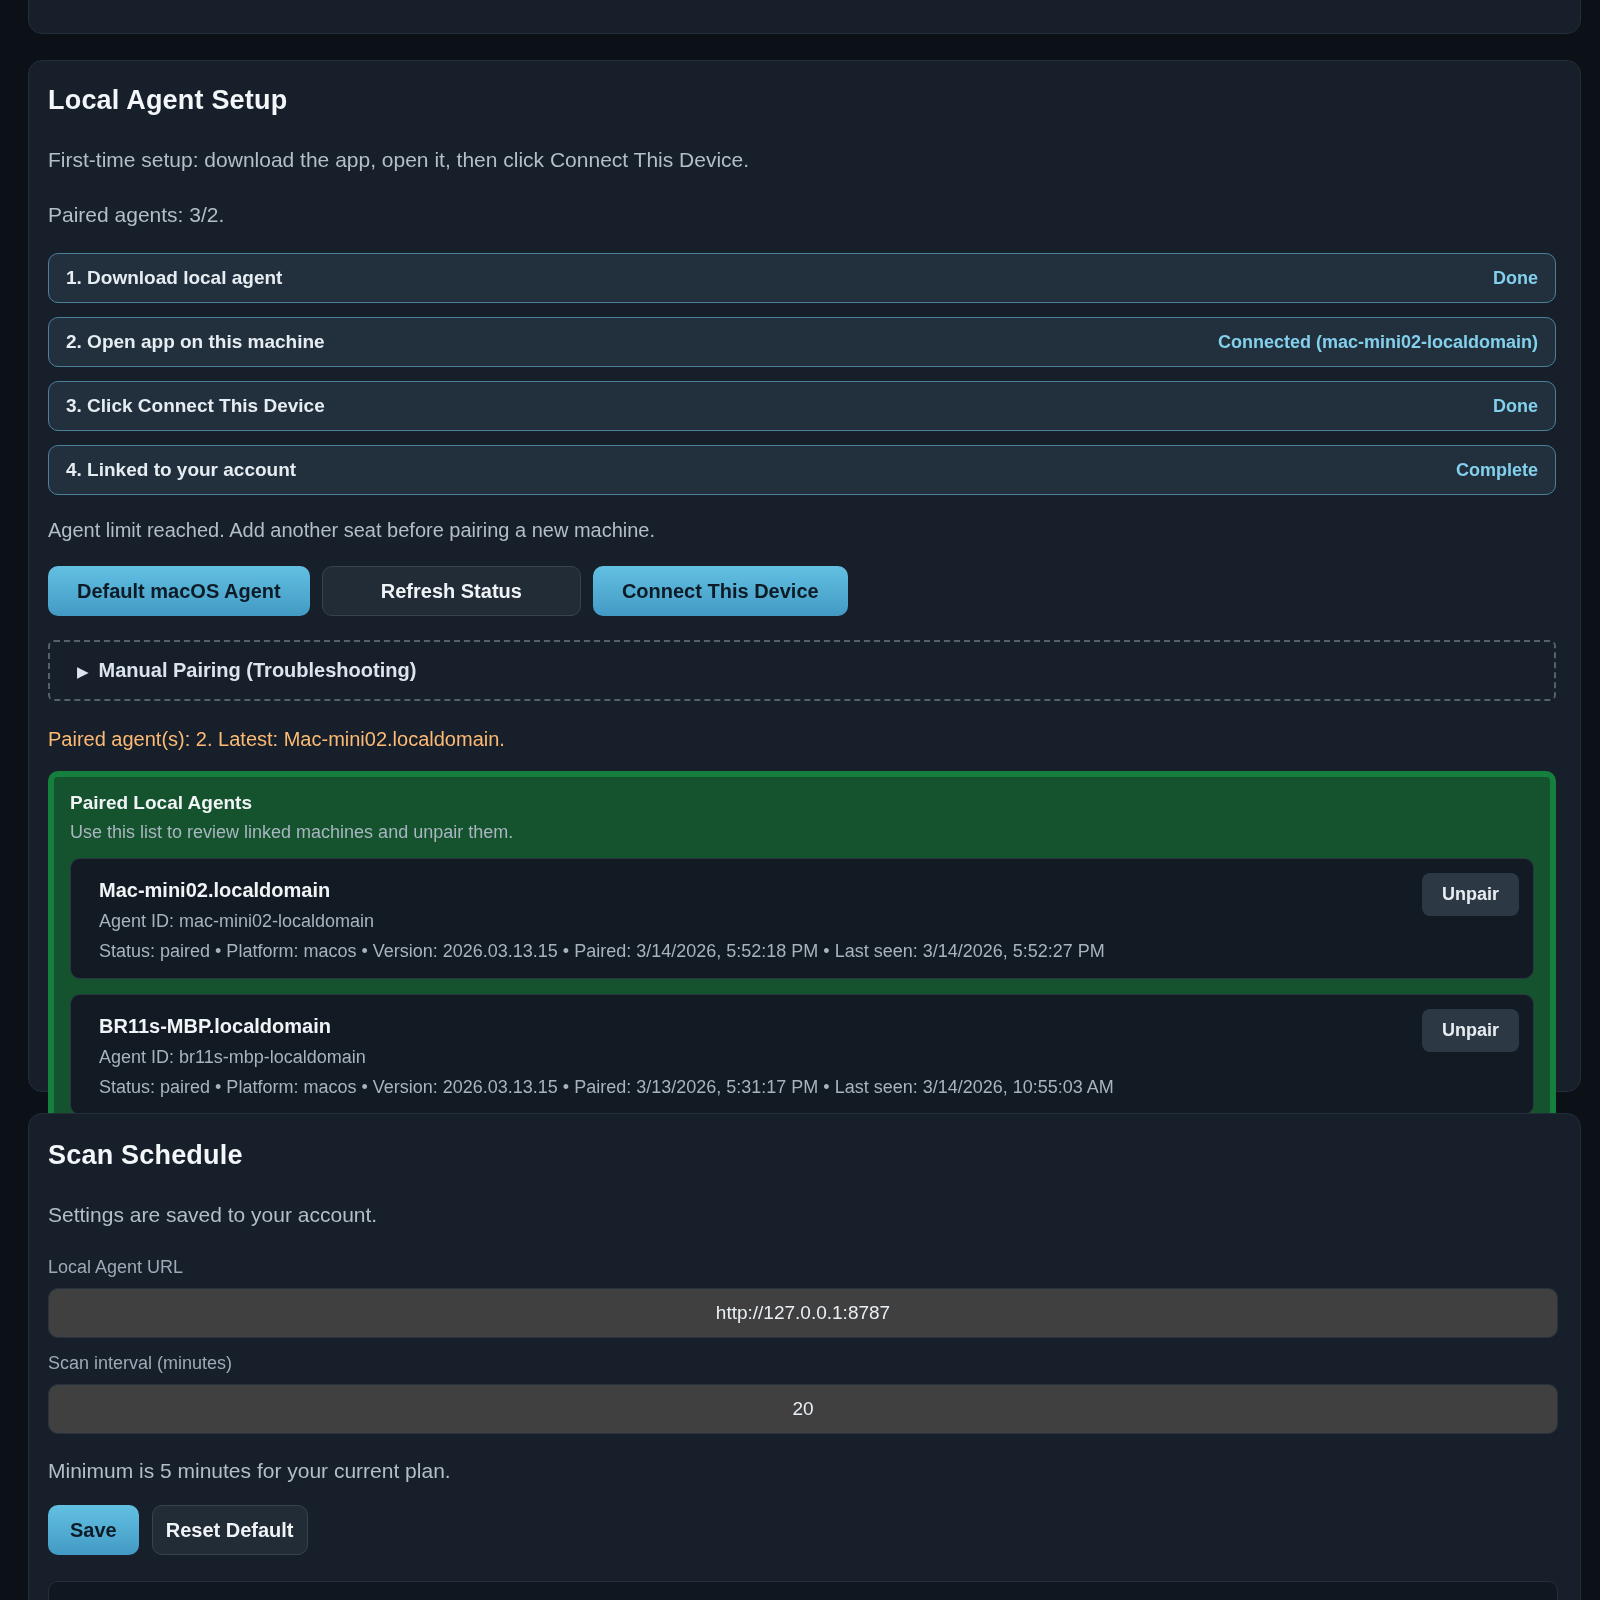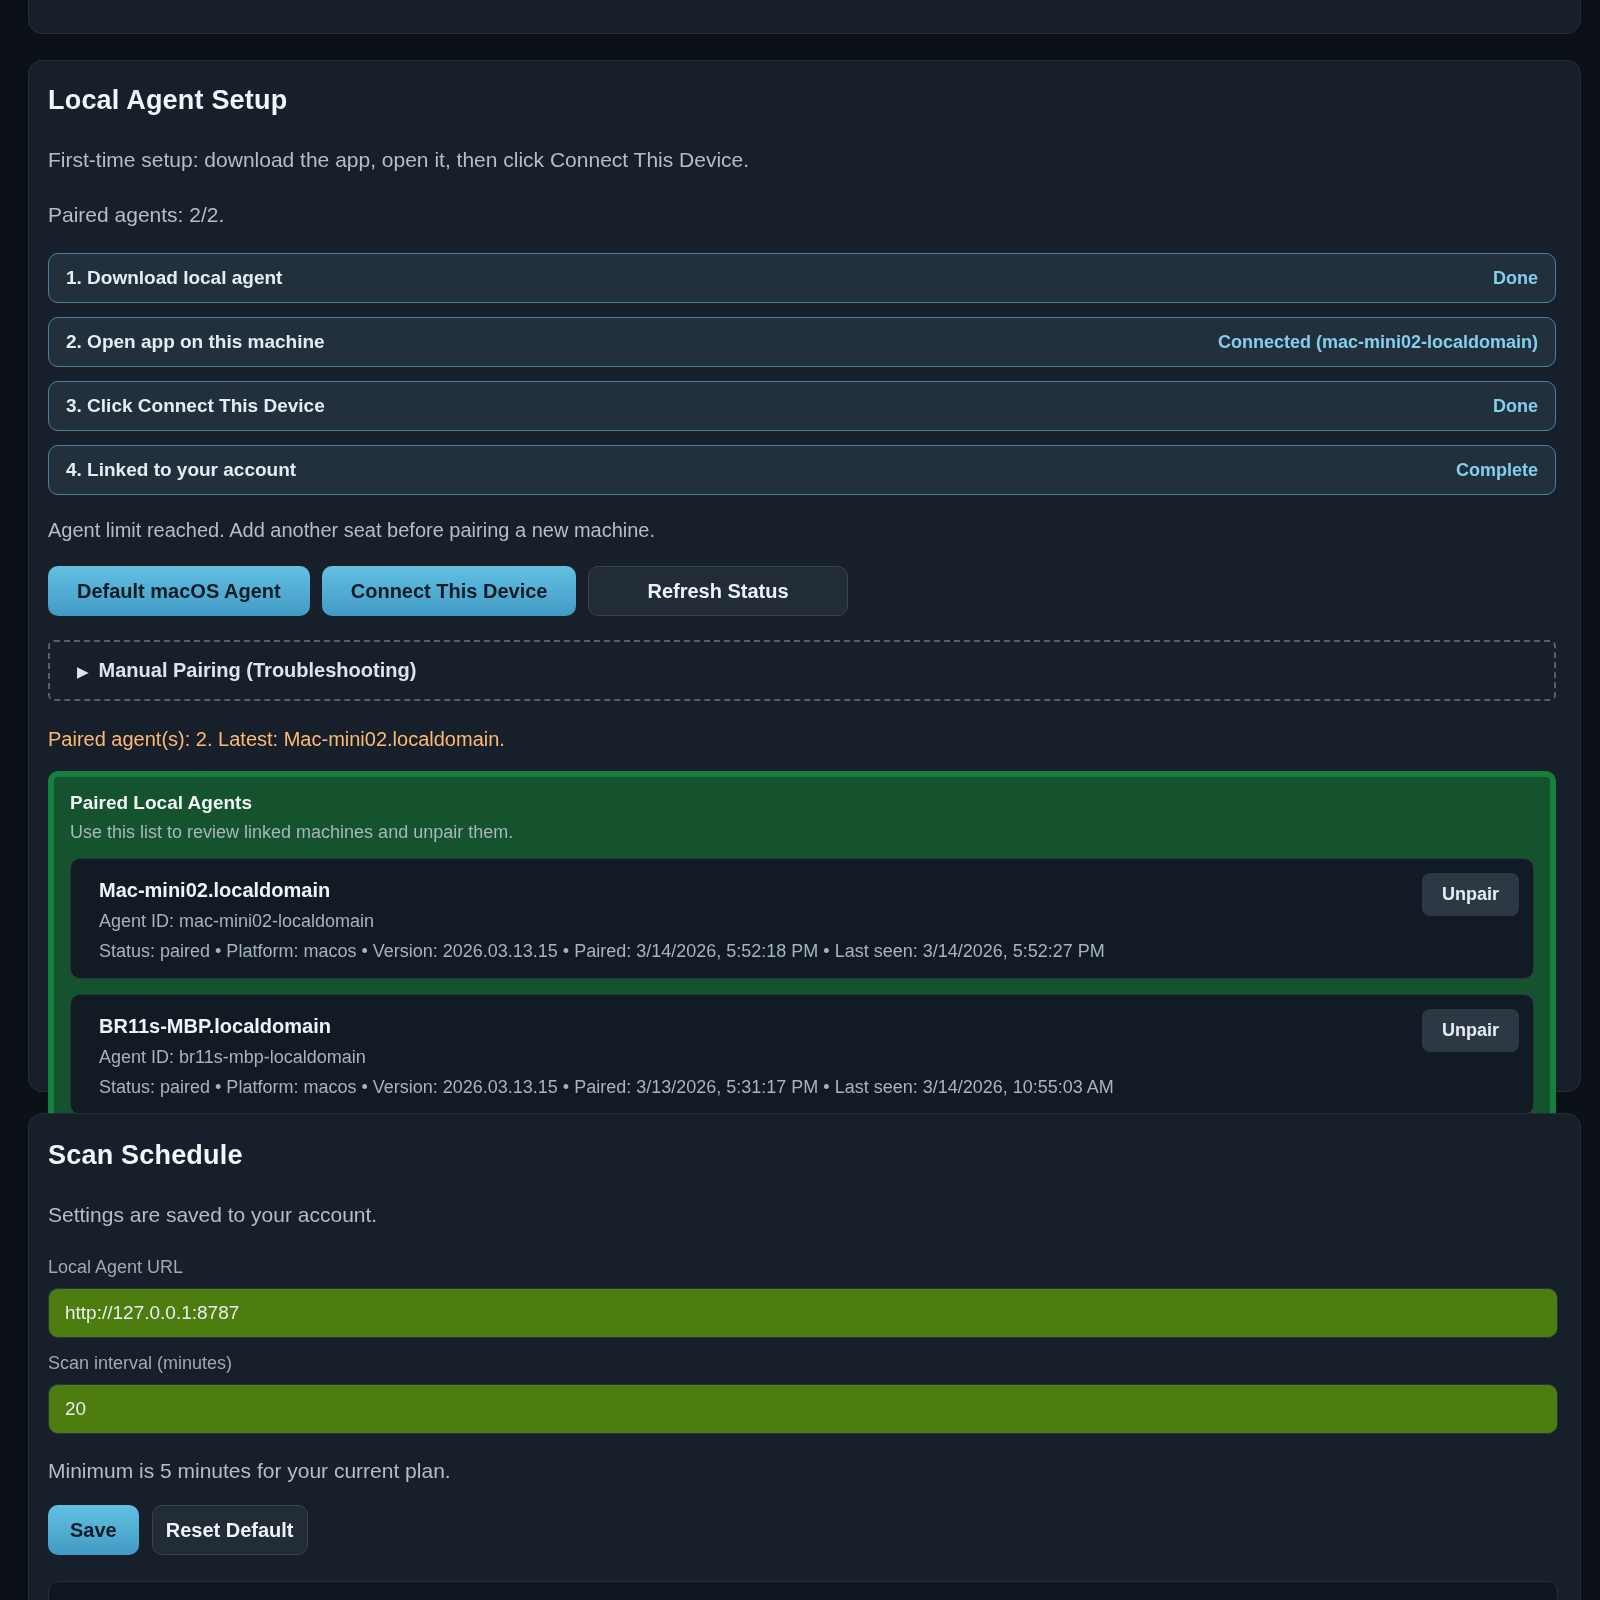--- a/index.html
+++ b/index.html
@@ -173,28 +173,29 @@
     font-size: 18px;
     color: #9daab5;
   }
   .lbl-url { margin-top: 30px; }
   .lbl-interval { margin-top: 15px; }
   .text-input {
     display: block;
     width: 1510px;
     height: 50px;
     margin-top: 10px;
-    background: #4d7c0f;
+    background: #404040;
     border: 1px solid #29333f;
     border-radius: 10px;
     color: #e9eff4;
     font-family: "Liberation Sans", sans-serif;
     font-size: 19px;
     padding: 0 16px;
     outline: none;
+    text-align: center;
   }
   .minimum-note { margin-top: 25px; }
   .schedule-btn-row { margin-top: 22px; display: flex; gap: 13px; }
   .btn-save { padding: 12px 22px; }
   .btn-reset { padding: 0 13px; }
   .storage-box {
     margin-top: 26px;
     width: 1510px;
     height: 120px;
     background: #101720;
@@ -209,21 +210,21 @@
   }
 </style>
 </head>
 <body>
 
 <div class="card card-partial"></div>
 
 <div class="card card-main">
   <h2 class="card-title">Local Agent Setup</h2>
   <p class="muted intro">First-time setup: download the app, open it, then click Connect This Device.</p>
-  <p class="muted paired-summary">Paired agents: 2/2.</p>
+  <p class="muted paired-summary">Paired agents: 3/2.</p>
 
   <div class="steps">
     <div class="step-row">
       <span class="step-label">1. Download local agent</span>
       <span class="step-status">Done</span>
     </div>
     <div class="step-row">
       <span class="step-label">2. Open app on this machine</span>
       <span class="step-status">Connected (mac-mini02-localdomain)</span>
     </div>
@@ -234,22 +235,22 @@
     <div class="step-row">
       <span class="step-label">4. Linked to your account</span>
       <span class="step-status">Complete</span>
     </div>
   </div>
 
   <p class="muted limit-notice">Agent limit reached. Add another seat before pairing a new machine.</p>
 
   <div class="btn-row">
     <button class="btn btn-blue">Default macOS Agent</button>
+    <button class="btn btn-dark">Refresh Status</button>
     <button class="btn btn-blue">Connect This Device</button>
-    <button class="btn btn-dark">Refresh Status</button>
   </div>
 
   <div class="manual-pairing">
     <span class="manual-pairing-caret">▶</span><span class="manual-pairing-label">Manual Pairing (Troubleshooting)</span>
   </div>
 
   <p class="paired-status">Paired agent(s): 2. Latest: Mac-mini02.localdomain.</p>
 
   <div class="agents-panel">
     <h3 class="agents-panel-title">Paired Local Agents</h3>

